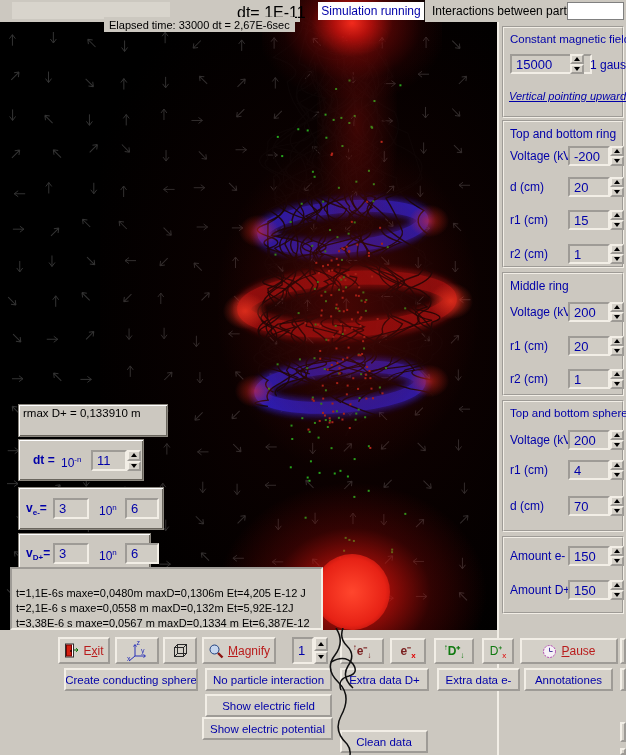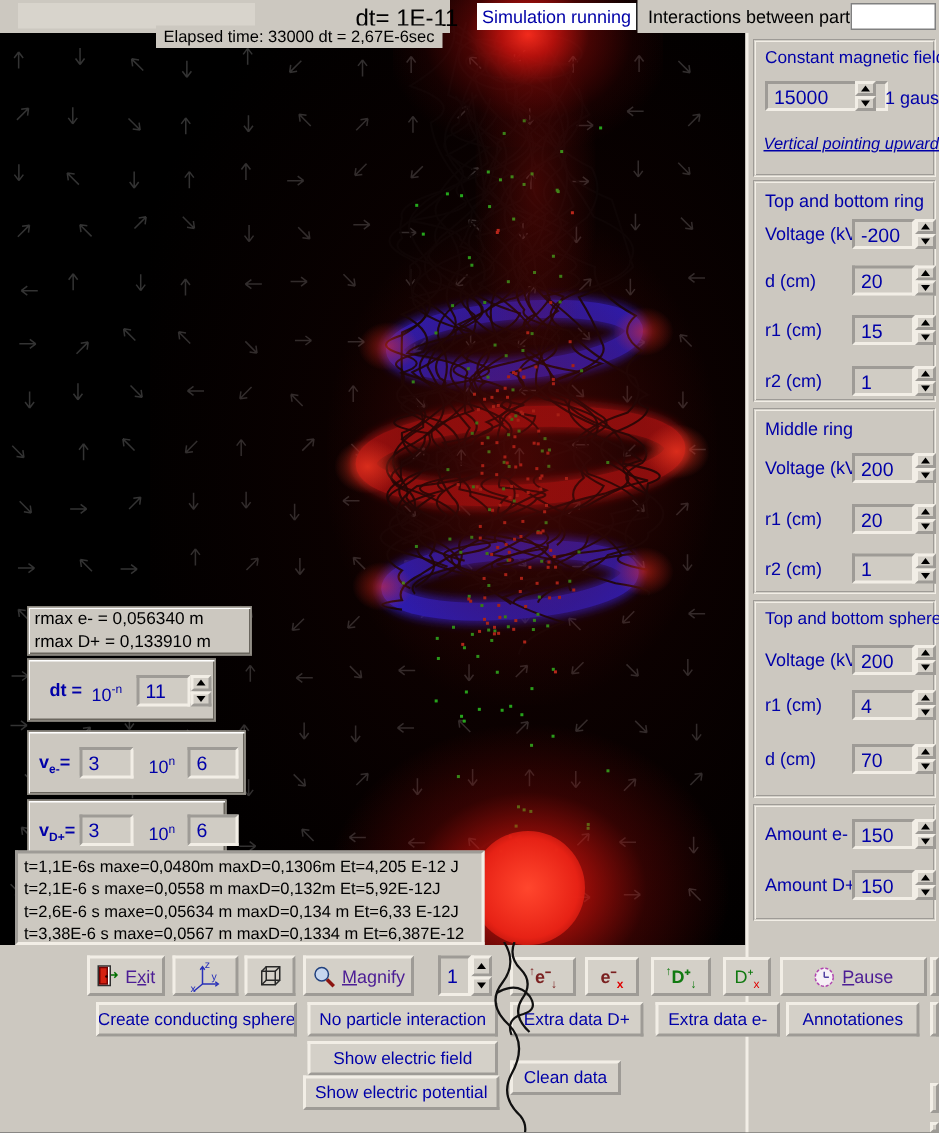--- a/index.html
+++ b/index.html
@@ -2,21 +2,21 @@
 <html><head>
 <meta charset="utf-8">
 <style>
   *{box-sizing:border-box;margin:0;padding:0}
   html,body{background:#888}
   #app{position:relative;width:626px;height:755px;overflow:hidden;
        background:#ccc8c0;font-family:"Liberation Sans",sans-serif;color:#000}
   .abs{position:absolute}
   
   .btn{background:#d4d0c8;border:2px outset #f2eee6;font-family:"Liberation Sans",sans-serif;
-       font-size:12px;color:#4c1d95;display:flex;align-items:center;justify-content:center;
+       font-size:12px;color:#b91c1c;display:flex;align-items:center;justify-content:center;
        gap:4px;white-space:nowrap;overflow:hidden;cursor:pointer}
   .btn.blue{color:#0000a8;font-size:11.5px}
   .groove{border:2px groove #f2eee6}
   .valbox{background:#d0ccc4;border:2px inset #f2eee6;color:#0000a8;font-size:13px;
           display:flex;align-items:center;padding-left:4px;white-space:nowrap;overflow:hidden}
   .spin{display:flex;flex-direction:column;width:14px}
   .spin>div{flex:1;background:#d4d0c8;border:2px outset #f2eee6;position:relative;cursor:pointer}
   .spin>div::after{content:"";position:absolute;left:50%;top:50%;transform:translate(-50%,-50%);
           border-left:3px solid transparent;border-right:3px solid transparent}
   .spin>.su::after{border-bottom:4px solid #000}
@@ -24,21 +24,21 @@
   .bluelab{color:#0000a8;font-size:12px;white-space:nowrap}
   .sup{font-size:8px;vertical-align:super}
   .sub{font-size:8px;vertical-align:sub}
   .u{text-decoration:underline}
   
   #sim{position:absolute;left:0;top:0;width:497px;height:637px;background:#000;overflow:hidden}
   .glow{position:absolute;pointer-events:none}
   #overlaybox,.ovl{position:absolute;background:#ccc8c0}
   .ovl{border:1px solid #8a867e;box-shadow:inset 1px 1px 0 #fff,inset -1px -1px 0 #6a665e}
   .ovl .bluelab{font-size:12px}
-  .logbox{font-size:11px;line-height:15px;padding:2px 4px;color:#000;background:#ccc8c0;
+  .logbox{font-size:11px;line-height:15px;padding:17px 4px;color:#000;background:#ccc8c0;
           border:2px inset #f2eee6;white-space:nowrap;overflow:hidden}
   .flat{background:#ccc8c0;font-size:11px;display:flex;align-items:center;padding:0 5px;white-space:nowrap}
   .sec{position:absolute;left:3px;width:122px}
   .sec .t{position:absolute;left:6px;top:5px}
   .lab{position:absolute;font-size:12px;color:#0000a8;white-space:nowrap}
   svg{display:block}
 </style>
 </head>
 <body>
 
@@ -662,21 +662,20 @@
       <div class="lab" style="left:6px;top:45px">Amount D+</div>
       <div class="valbox abs" style="left:64px;top:42px;width:42px;height:20px">150</div>
       <div class="spin abs" style="left:106px;top:42px;height:20px">
           <div class="su"></div>
           <div class="sd"></div>
         </div>
     </div>
   </div>
 
   <div class="ovl" style="left:18px;top:404px;width:150px;height:33px;z-index:5;padding:1px 4px;font-size:11.5px;line-height:15px">
-    <div>rmax e- = 0,056340 m</div>
     <div>rmax D+ = 0,133910 m</div>
   </div>
 
   <div class="ovl" style="left:18px;top:439px;width:126px;height:42px;z-index:5">
     <span class="bluelab abs" style="left:14px;top:13px;font-weight:bold">dt =</span>
     <span class="bluelab abs" style="left:42px;top:15px"><span>10</span><span class="sup">-n</span></span>
     <div class="valbox abs" style="left:72px;top:10px;width:36px;height:21px">11</div>
     <div class="spin abs" style="left:108px;top:10px;height:21px">
         <div class="su"></div>
         <div class="sd"></div>
@@ -693,21 +692,20 @@
   <div class="ovl" style="left:18px;top:533px;width:133px;height:42px;z-index:5">
     <span class="bluelab abs" style="left:7px;top:12px;font-weight:bold"><span>v</span><span class="sub">D+</span><span>=</span></span>
     <div class="valbox abs" style="left:34px;top:9px;width:36px;height:21px">3</div>
     <span class="bluelab abs" style="left:80px;top:14px"><span>10</span><span class="sup">n</span></span>
     <div class="valbox abs" style="left:106px;top:9px;width:34px;height:21px">6</div>
   </div>
 
   <div class="abs logbox" style="left:10px;top:567px;width:313px;height:63px;z-index:5">
     <div>t=1,1E-6s maxe=0,0480m maxD=0,1306m Et=4,205 E-12 J</div>
     <div>t=2,1E-6 s maxe=0,0558 m maxD=0,132m Et=5,92E-12J</div>
-    <div>t=2,6E-6 s maxe=0,05634 m maxD=0,134 m Et=6,33 E-12J</div>
     <div>t=3,38E-6 s maxe=0,0567 m maxD=0,1334 m Et=6,387E-12</div>
   </div>
 
 
   <div class="abs" style="left:0;top:630px;width:626px;height:125px;background:#ccc8c0;z-index:3"></div>
 
   <button class="btn abs" style="left:58px;top:637px;width:52px;height:27px;z-index:4">
     <svg width="15" height="15" viewBox="0 0 15 15">
         <rect x="1.5" y="1" width="8" height="13" fill="#fff" stroke="#303030"></rect>
         <rect x="2.5" y="2" width="5" height="11" fill="#d42010" stroke="#700"></rect>
@@ -778,21 +776,21 @@
   <button class="btn abs" style="left:620px;top:638px;width:6px;height:26px;z-index:4"></button>
 
   <button class="btn blue abs" style="left:64px;top:668px;width:134px;height:23px;z-index:4">Create conducting sphere</button>
   <button class="btn blue abs" style="left:205px;top:668px;width:127px;height:23px;z-index:4">No particle interaction</button>
   <button class="btn blue abs" style="left:340px;top:668px;width:89px;height:23px;z-index:4">Extra data D+</button>
   <button class="btn blue abs" style="left:437px;top:668px;width:83px;height:23px;z-index:4">Extra data e-</button>
   <button class="btn blue abs" style="left:524px;top:668px;width:89px;height:23px;z-index:4">Annotationes</button>
   <button class="btn abs" style="left:620px;top:668px;width:6px;height:23px;z-index:4"></button>
 
   <button class="btn blue abs" style="left:205px;top:694px;width:127px;height:23px;z-index:4">Show electric field</button>
-  <button class="btn blue abs" style="left:340px;top:707px;width:74px;height:23px;z-index:4">Clean data</button>
+  <button class="btn blue abs" style="left:340px;top:730px;width:88px;height:23px;z-index:4">Clean data</button>
   <button class="btn blue abs" style="left:202px;top:717px;width:131px;height:23px;z-index:4">Show electric potential</button>
   <button class="btn abs" style="left:620px;top:722px;width:6px;height:20px;z-index:4"></button>
   <button class="btn abs" style="left:620px;top:748px;width:6px;height:7px;z-index:4"></button>
 
   <svg class="abs" width="70" height="127" viewBox="0 0 70 127" style="left:305px;top:628px;z-index:7;pointer-events:none">
     <g stroke="#101010" fill="none" stroke-width="1.5">
       <path d="M31 0q9 14 -1 27q-11 14 4 28q13 13 2 33q-8 15 6 28q4 5 3 11"></path>
       <path d="M38 0q-4 10 4 18q9 9 1 20q-7 11 5 22"></path>
       <path d="M26 34q14 -8 22 2q6 9 -4 12q-12 3 -8 14"></path>
     </g>

